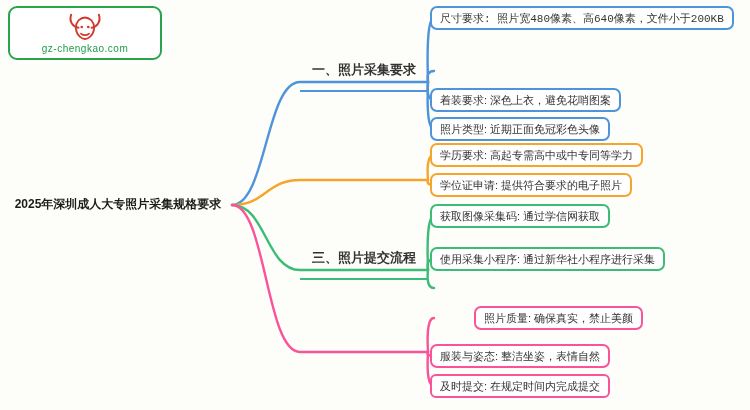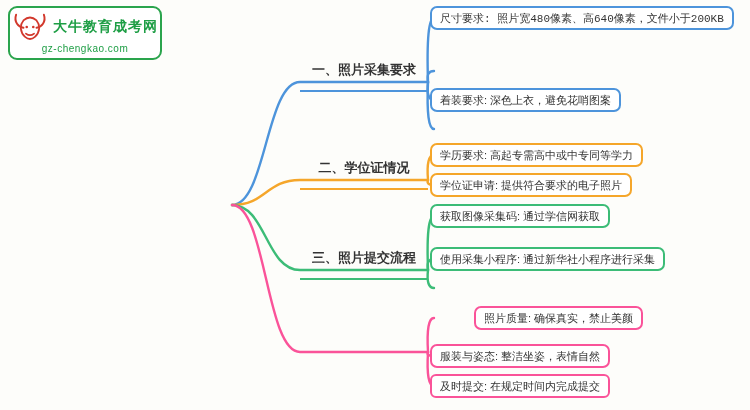--- a/index.html
+++ b/index.html
@@ -69,32 +69,32 @@
   <div class="logo">
     <div class="logo-row">
       <svg class="bull" width="36" height="30" viewBox="0 0 44 36">
         <path d="M5 3 C2 12 8 18 14 19" fill="none" stroke="#d2382c" stroke-width="2.4" stroke-linecap="round"></path>
         <path d="M39 3 C42 12 36 18 30 19" fill="none" stroke="#d2382c" stroke-width="2.4" stroke-linecap="round"></path>
         <path d="M14 10 C9 16 10 25 16 30 C20 33.5 24 33.5 28 30 C34 25 35 16 30 10 C25 5.5 19 5.5 14 10 Z" fill="none" stroke="#d2382c" stroke-width="2.2"></path>
         <circle cx="18" cy="18" r="1.6" fill="#d2382c"></circle>
         <circle cx="26" cy="18" r="1.6" fill="#d2382c"></circle>
         <path d="M17 26 Q22 30 27 26" fill="none" stroke="#d2382c" stroke-width="2" stroke-linecap="round"></path>
       </svg>
-      <span class="logo-title">大牛教育成考网</span>
     </div>
     <span class="logo-sub">gz-chengkao.com</span>
   </div>
 
+  <div class="root">2025年深圳成人大专照片采集规格要求</div>
 
   <div class="branch" style="top: 60px; border-bottom-color: rgb(77, 148, 219);">一、照片采集要求</div>
-  <div class="branch" style="top: 158px; border-bottom-color: rgb(245, 166, 42);">二、学位证情况</div>
   <div class="branch" style="top: 248px; border-bottom-color: rgb(60, 188, 119);">三、照片提交流程</div>
 
   <div class="leaf" style="top: 6px; border-color: rgb(77, 148, 219); font-family: Liberation Mono, monospace;">尺寸要求: 照片宽480像素、高640像素，文件小于200KB</div>
   <div class="leaf" style="top: 88px; border-color: rgb(77, 148, 219); text-align: right;">着装要求: 深色上衣，避免花哨图案</div>
+  <div class="leaf" style="top: 117px; border-color: rgb(77, 148, 219);">照片类型: 近期正面免冠彩色头像</div>
 
   <div class="leaf" style="top: 143px; border-color: rgb(245, 166, 42);">学历要求: 高起专需高中或中专同等学力</div>
   <div class="leaf" style="top: 173px; border-color: rgb(245, 166, 42);">学位证申请: 提供符合要求的电子照片</div>
 
   <div class="leaf" style="top: 204px; border-color: rgb(60, 188, 119);">获取图像采集码: 通过学信网获取</div>
   <div class="leaf" style="top: 247px; border-color: rgb(60, 188, 119);">使用采集小程序: 通过新华社小程序进行采集</div>
 
   <div class="leaf" style="top: 306px; border-color: rgb(250, 83, 153); margin-left: 44px;">照片质量: 确保真实，禁止美颜</div>
   <div class="leaf" style="top: 344px; border-color: rgb(250, 83, 153);">服装与姿态: 整洁坐姿，表情自然</div>
   <div class="leaf" style="top: 374px; border-color: rgb(250, 83, 153); border-radius: 6px;">及时提交: 在规定时间内完成提交</div>

